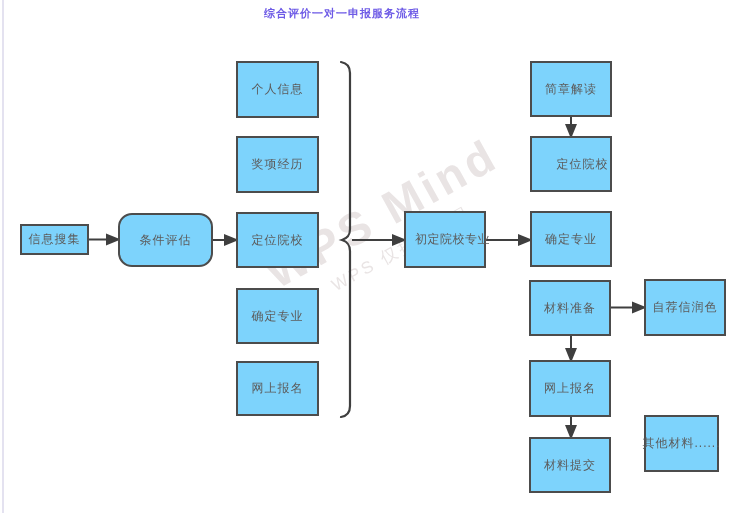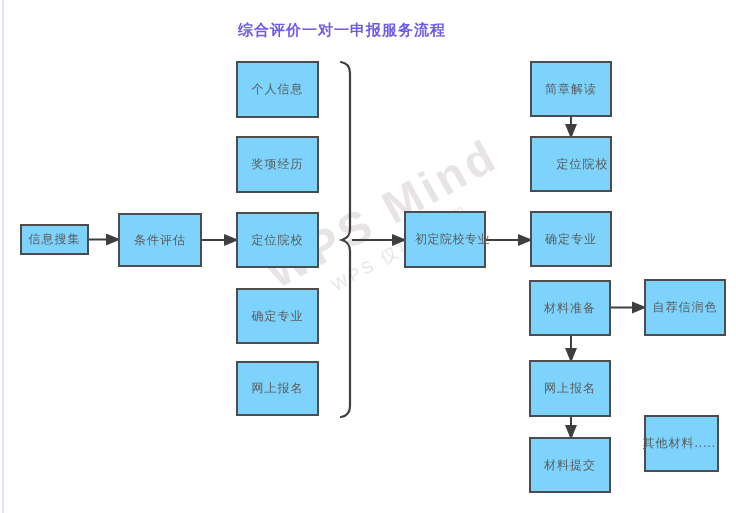--- a/index.html
+++ b/index.html
@@ -6,42 +6,42 @@
   body { font-family: "Liberation Sans", "DejaVu Sans", sans-serif; }
   #canvas {
     position:relative; width:736px; height:513px; background:#ffffff;
     overflow:hidden;
   }
   .edge-line {
     position:absolute; left:2px; top:0; width:2px; height:513px;
     background:#e4e2f0;
   }
   .page-title {
-    position:absolute; left:0; top:21px; width:684px;
-    text-align:center; font-size:15px; font-weight:bold;
+    position:absolute; left:0; top:6px; width:684px;
+    text-align:center; font-size:11px; font-weight:bold;
     color:#6e5be6; letter-spacing:1px; z-index:3;
   }
   .watermark {
     position:absolute; left:215px; top:185px; width:345px;
     text-align:center; transform:rotate(-29deg);
     color:#e9e4e4; z-index:1; pointer-events:none; user-select:none;
   }
   .watermark .wm1 { font-size:46px; font-weight:bold; letter-spacing:4px; white-space:nowrap; }
   .watermark .wm2 { font-size:17px; letter-spacing:3px; margin-top:2px; white-space:nowrap; }
   svg.connectors { position:absolute; left:0; top:0; z-index:2; }
   .node {
     position:absolute; box-sizing:border-box;
     border:2px solid #4c4c4c; background:#7dd3fc;
     display:flex; align-items:center; justify-content:center;
     font-size:12px; color:#5c5c5c; letter-spacing:1px;
     white-space:nowrap; z-index:3;
   }
   
   .n0  { left:20px;  top:224px; width:69px; height:31px; }
-  .n1  { left:118px; top:213px; width:84px; height:54px; }
+  .n1  { left:118px; top:213px; width:95px; height:54px;border-radius:14px; }
   .n2  { left:236px; top:61px;  width:83px; height:57px; }
   .n3  { left:236px; top:136px; width:83px; height:57px; }
   .n4  { left:236px; top:212px; width:83px; height:56px; }
   .n5  { left:236px; top:288px; width:83px; height:56px; }
   .n6  { left:236px; top:361px; width:83px; height:55px; }
   .n7  { left:404px; top:211px; width:82px; height:57px; letter-spacing:0.5px;padding-left:15px; }
   .n8  { left:530px; top:61px;  width:82px; height:56px; }
   .n9  { left:530px; top:136px; width:82px; height:56px;padding-left:23px; }
   .n10 { left:530px; top:211px; width:82px; height:56px; }
   .n11 { left:529px; top:280px; width:82px; height:56px; }

